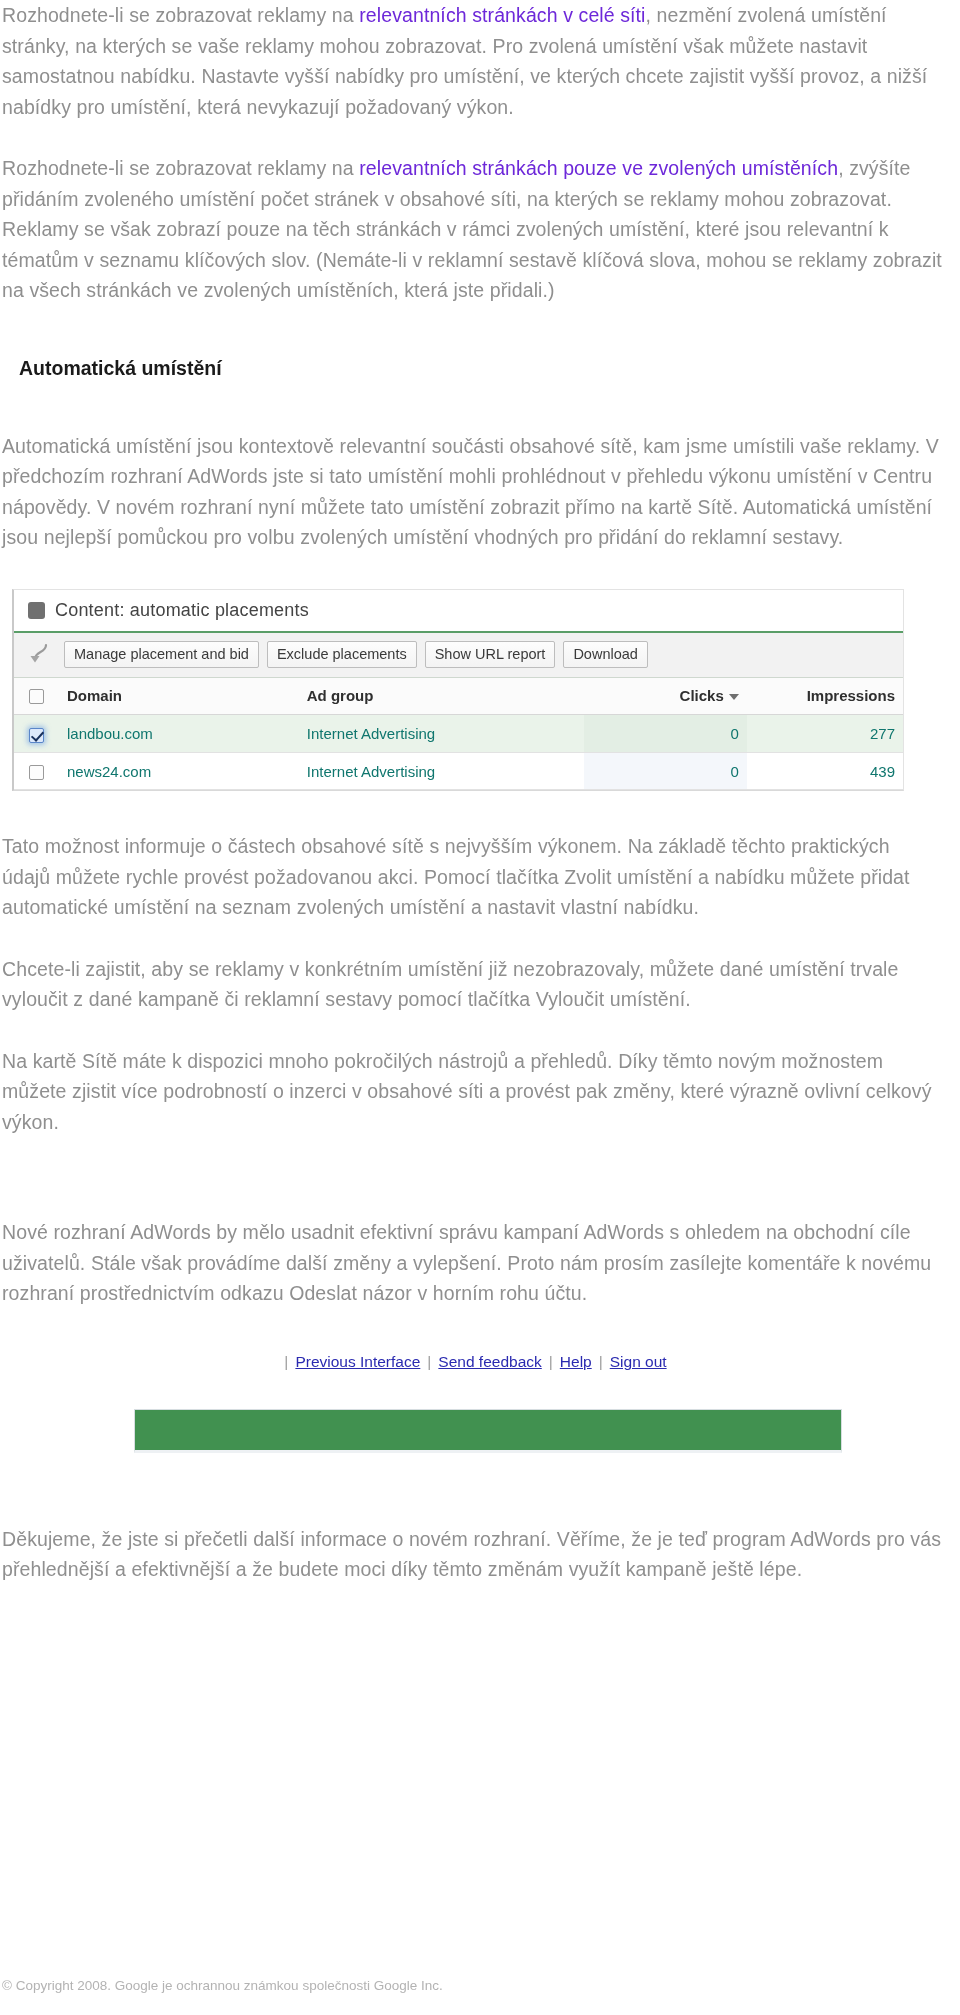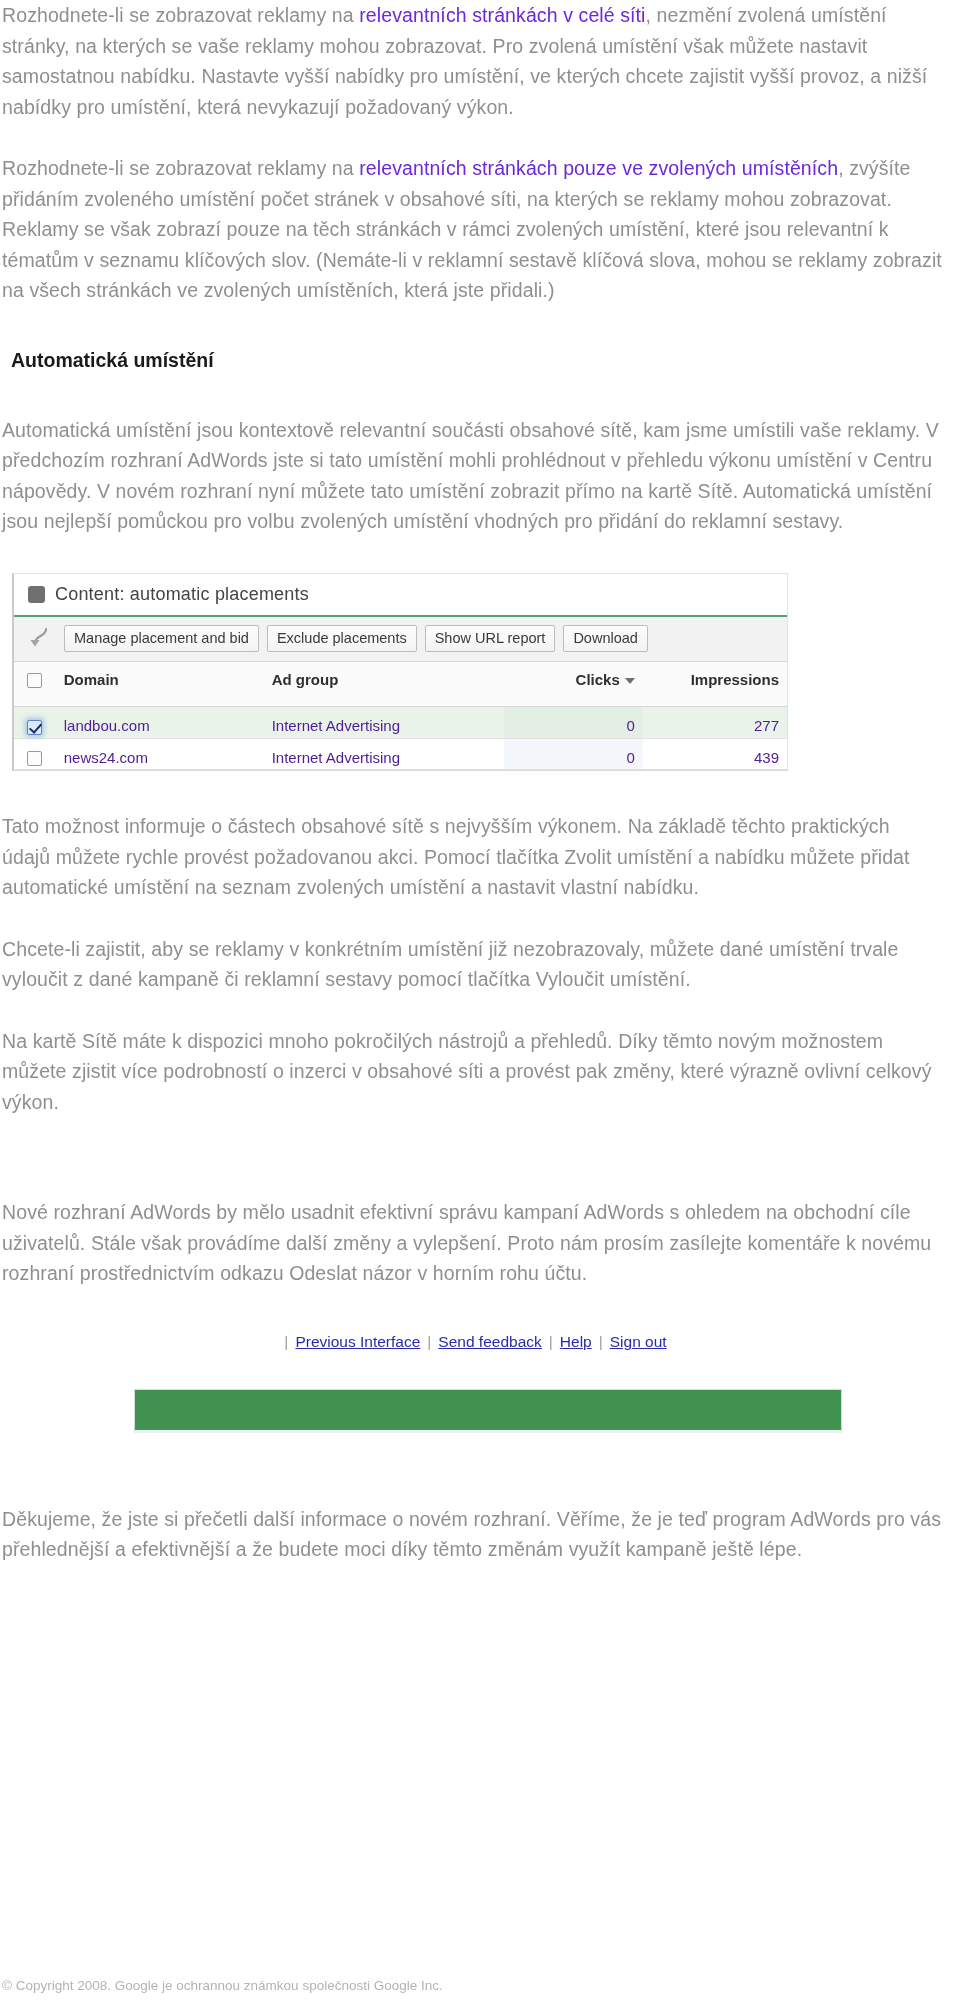--- a/index.html
+++ b/index.html
@@ -32,38 +32,38 @@
   }
   .gap-sm { height: 30px; }
   .gap-md { height: 31px; }
   .gap-lg { height: 40px; }
   strong.bold-dark {
     color: #6d28d9;
     font-weight: normal;
     margin-top: 20px;
   }
   h3.sub-head {
-    margin: 9px;
+    margin: 17px;
     font-size: 19.5px;
     line-height: 30px;
     color: #1a1a1a;
     font-weight: bold;
   }
   h2.section-head {
     margin: 0;
     font-size: 24px;
     line-height: 32px;
     color: #2a6099;
     font-weight: normal;
   }
 
   
   .shot {
     margin: 36px 0 0 12px;
-    width: 776px;
+    width: 892px;
     background: #ffffff;
     border-left: 2px solid #c9c9c9;
     border-top: 1px solid #e3e3e3;
     border-right: 1px solid #e3e3e3;
     border-bottom: 1px solid #d9d9d9;
     font-size: 15px;
     color: #3d3d3d;
   }
   .shot-title {
     display: flex;
@@ -112,29 +112,29 @@
   }
   table.ph {
     width: 100%;
     border-collapse: collapse;
     font-size: 15px;
   }
   table.ph th {
     font-weight: bold;
     color: #2f2f2f;
     text-align: left;
-    padding: 9px 8px 18px 8px;
+    padding: 9px 8px 10px 8px;
     background: #fbfbfb;
     border-bottom: 1px solid #d7d7d7;
     font-size: 15px;
   }
   table.ph td {
-    padding: 10px 8px 3px 8px;
+    padding: 10px 8px 9px 8px;
     border-bottom: 1px solid #e2e2e2;
-    color: #4c1d95;
+    color: #0f766e;
   }
   .col-cb   { width: 46px; text-align: center !important; }
   .col-dom  { width: 250px; }
   .col-ag   { width: 300px; }
   .col-clk  { width: 170px; text-align: right !important; background:#f4f7fb; }
   .col-imp  { width: 160px; text-align: right !important; }
   tr.row-sel td { background: #eaf3ea; }
   tr.row-sel td.col-clk { background: #e3eee4; }
   tr.row-sel td.col-imp { background: #eaf3ea; }
   .chk {

